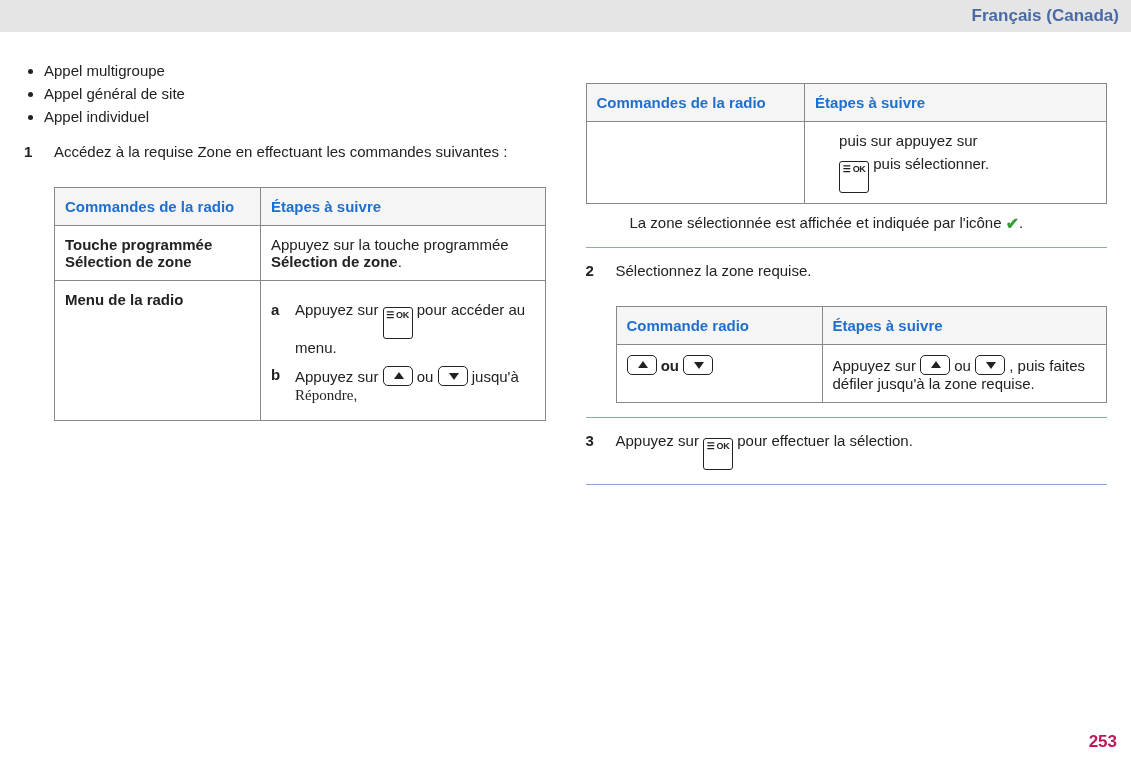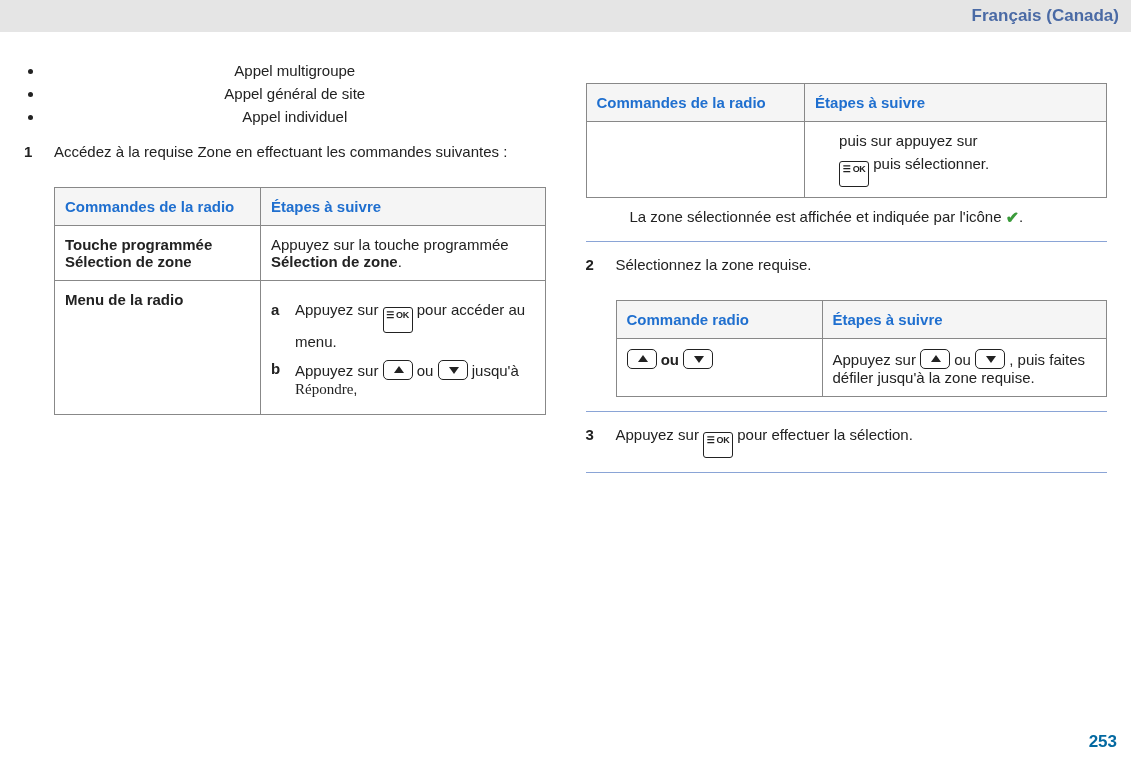--- a/index.html
+++ b/index.html
@@ -29,21 +29,20 @@
   .cols {
     display: flex;
     gap: 40px;
     padding: 24px 24px 0 24px;
   }
   .col { flex: 1; min-width: 0; }
   ul.bullets {
     list-style: disc;
     margin: 0 0 18px 20px;
     padding: 0;
-    text-align: center;
   }
   ul.bullets li { margin: 6px 0; }
   .step {
     display: flex;
     gap: 16px;
     margin-bottom: 14px;
   }
   .step-num { font-weight: bold; min-width: 14px; }
   .step-body { flex: 1; }
   table.cmd {
@@ -67,21 +66,21 @@
   .sub {
     display: flex;
     gap: 10px;
     margin: 10px 0 6px 0;
   }
   .sub-letter { font-weight: bold; min-width: 14px; }
   .mono { font-family: Liberation Serif, serif; }
   .icon-ok {
     display: inline-block;
     width: 30px;
-    height: 26px;
+    height: 32px;
     border: 1.5px solid #222;
     border-radius: 3px;
     font-size: 9px;
     line-height: 15px;
     text-align: center;
     vertical-align: -3px;
     font-weight: bold;
     letter-spacing: -0.4px;
   }
   .icon-arrow {
@@ -118,21 +117,21 @@
   }
   .hr-blue {
     border: none;
     border-top: 1px solid #8aa4d6;
     margin: 14px 0;
   }
   .page-num {
     position: absolute;
     bottom: 10px;
     right: 14px;
-    color: #0369a1;
+    color: #be185d;
     font-weight: bold;
     font-size: 17px;
   }
 </style>
 </head>
 <body>
 
 <div class="page">
   <div class="header-band">Français (Canada)</div>
 

